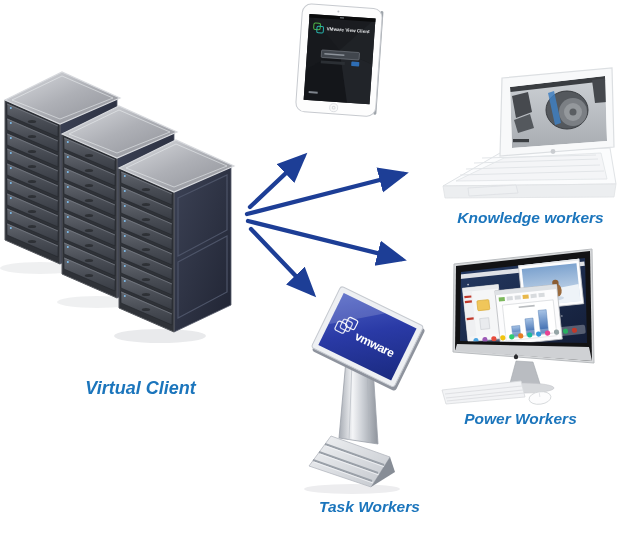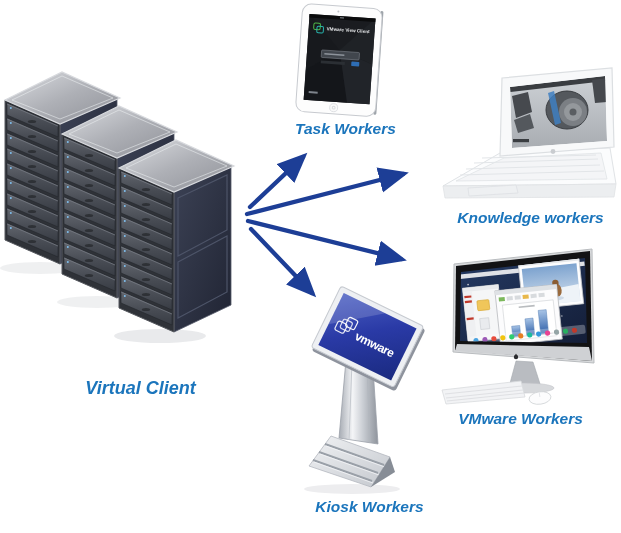--- a/index.html
+++ b/index.html
@@ -281,22 +281,21 @@
   </g>
 
   <g>
     <line class="arrow-line" x1="250" y1="207" x2="303" y2="157" marker-end="url(#ah)"></line>
     <line class="arrow-line" x1="247" y1="214" x2="403" y2="174" marker-end="url(#ah)"></line>
     <line class="arrow-line" x1="248" y1="221" x2="401" y2="259" marker-end="url(#ah)"></line>
     <line class="arrow-line" x1="251" y1="229" x2="312" y2="293" marker-end="url(#ah)"></line>
   </g>
 </svg>
 
-<div class="label" style="left:268px;top:120px;width:155px;">Task Workers</div>
 <div class="label" style="left:438px;top:209px;width:185px;">Knowledge workers</div>
-<div class="label" style="left:448px;top:410px;width:145px;">VMware Workers</div>
-<div class="label" style="left:292px;top:498px;width:155px;">Kiosk Workers</div>
+<div class="label" style="left:448px;top:410px;width:145px;">Power Workers</div>
+<div class="label" style="left:292px;top:498px;width:155px;">Task Workers</div>
 
 <div class="vdi-title" style="left:38px;top:377px;width:205px;">
   <div>Virtual Client</div>
 </div>
 
 </div>
 
 </body></html>

